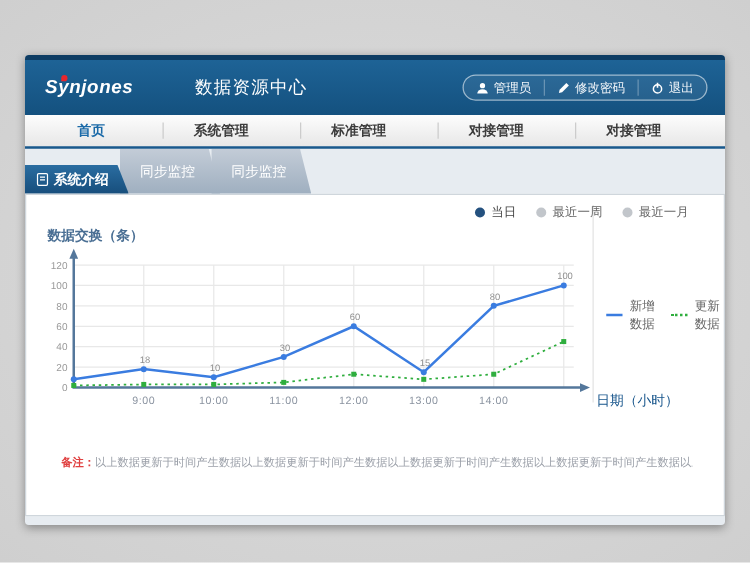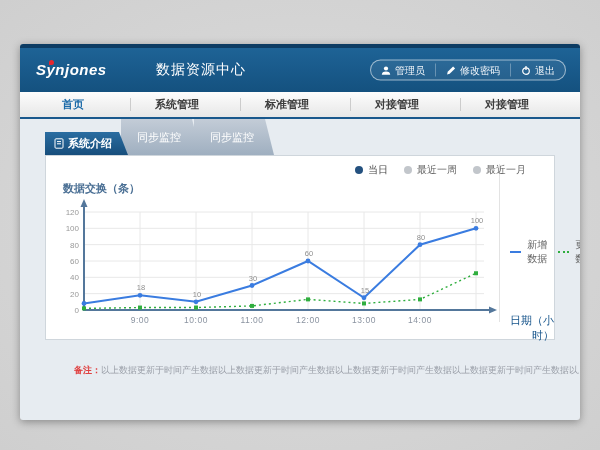--- a/index.html
+++ b/index.html
@@ -32,31 +32,31 @@
   .nav { height:27px; background:linear-gradient(#fdfdfd,#e7e7e7);
     border-bottom:2px solid #19588c; display:flex; align-items:stretch; padding-left:12px;gap:16px; }
   .nav-item { width:94px; display:flex; align-items:center; justify-content:center;
     font-size:11px; font-weight:bold; color:#3c3c3c; cursor:pointer; position:relative; }
   .nav-item:first-child { width:82px; }
   .nav-item + .nav-item::before { content:""; position:absolute; left:0; top:6px; bottom:6px;
     width:1px; background:#cccccc; }
   .nav-item.active { color:#1b6aa8; }
 
   
-  .content { padding:0 25px; position:relative; height:307px; }
+  .content { padding:0 0; position:relative; height:307px; }
   .tabs { display:flex; align-items:flex-end; height:36px; padding-top:13px; }
   .tab { display:flex; align-items:center; gap:4px; font-size:11px; color:#fff; cursor:pointer;
     clip-path:polygon(0 0, calc(100% - 9px) 0, 100% 100%, 0 100%); }
   .tab.active { background:linear-gradient(#2a6da1,#174e7c); height:23px; padding:0 16px 0 9px;
     font-weight:bold; z-index:2; }
   .tab.inactive { background:linear-gradient(#c3ccd7,#9fafc0); height:36px; padding:0 20px 0 16px;
     margin-left:-7px; z-index:1; }
   .tabicon { width:10px; height:11px; display:inline-block; }
 
-  .panel { position:relative; background:#ffffff; border:1px solid #cfd6dc; height:185px; }
+  .panel { position:relative; background:#ffffff; border:1px solid #cfd6dc; height:258px; }
 
   .radio-row { position:absolute; top:7px; right:28px; display:flex; gap:16px; z-index:3; }
   .radio { display:flex; align-items:center; gap:5px; font-size:10px; color:#666; cursor:pointer; }
   .radio .dot { width:8px; height:8px; border-radius:50%; background:#c2c6cb; }
   .radio.selected .dot { background:#24517f; }
   .radio.selected { color:#444; }
 
   .y-title { position:absolute; left:17px; top:25px; font-size:11px; font-weight:bold; color:#4a6f94; }
   .chart-mount { position:absolute; left:10px; top:42px; width:470px; height:130px; }
   .x-title { position:absolute; left:456px; top:157px; font-size:11px; font-weight:normal; color:#16548b;text-align:right; }

